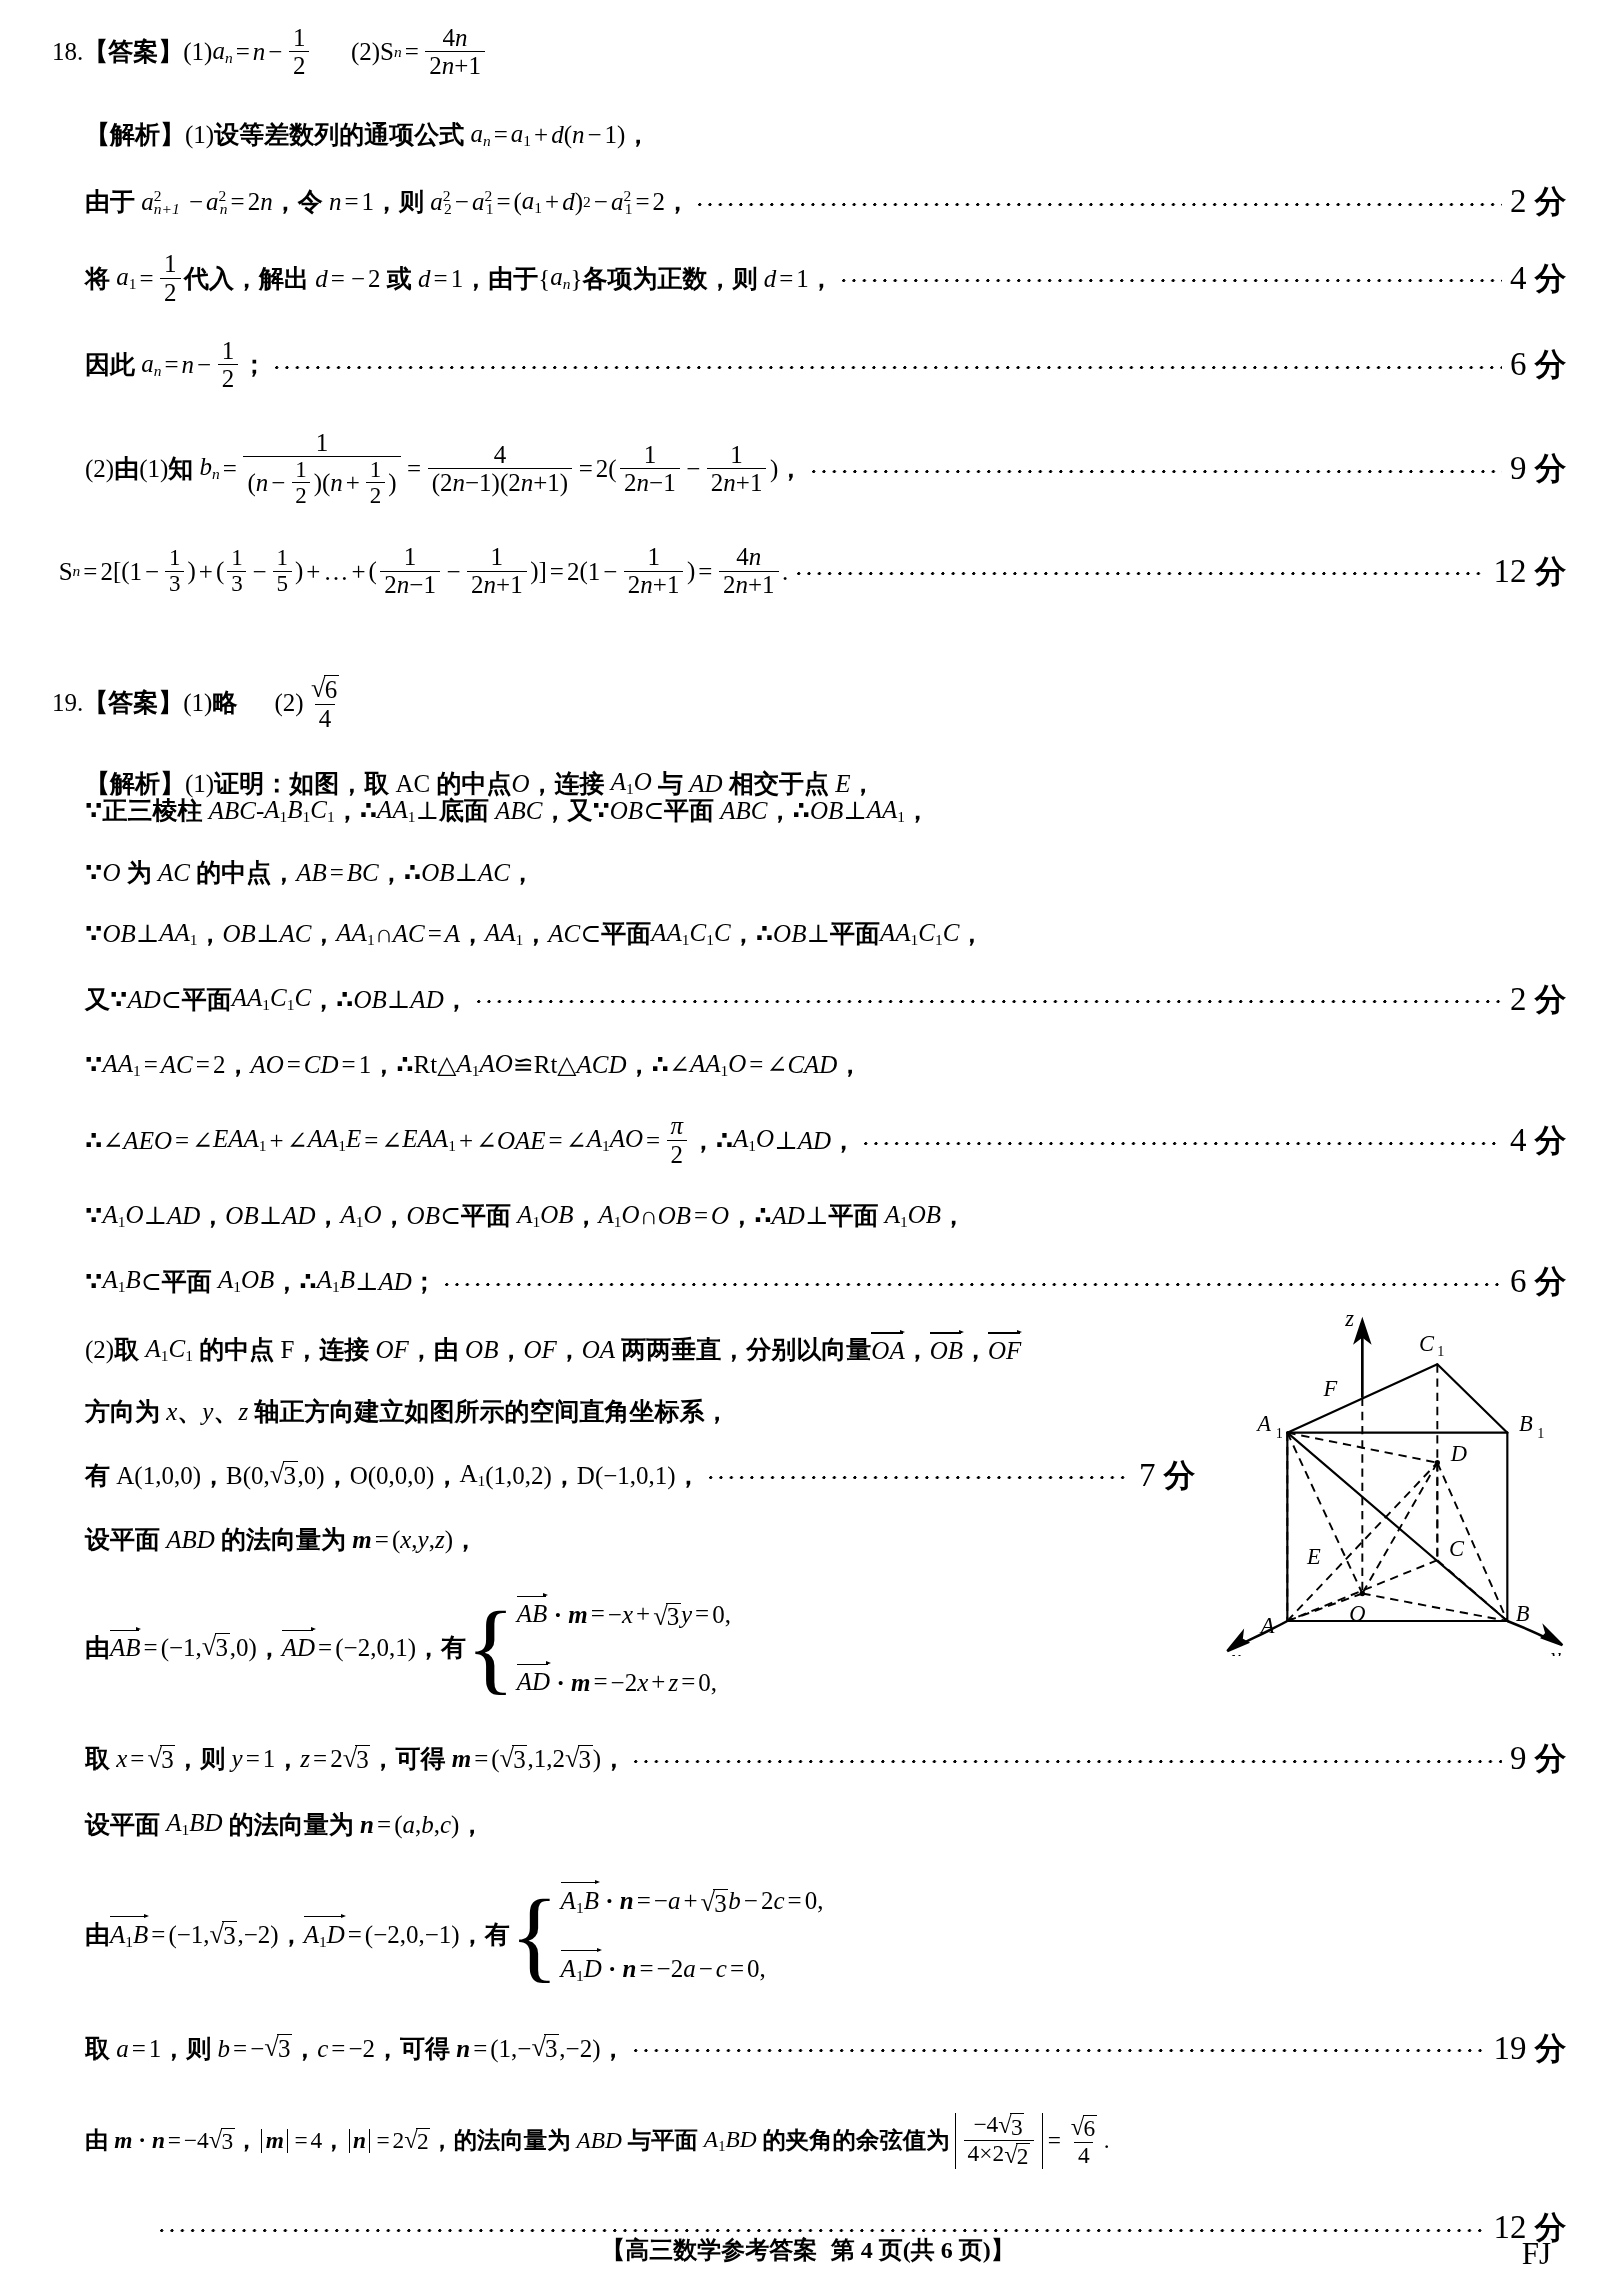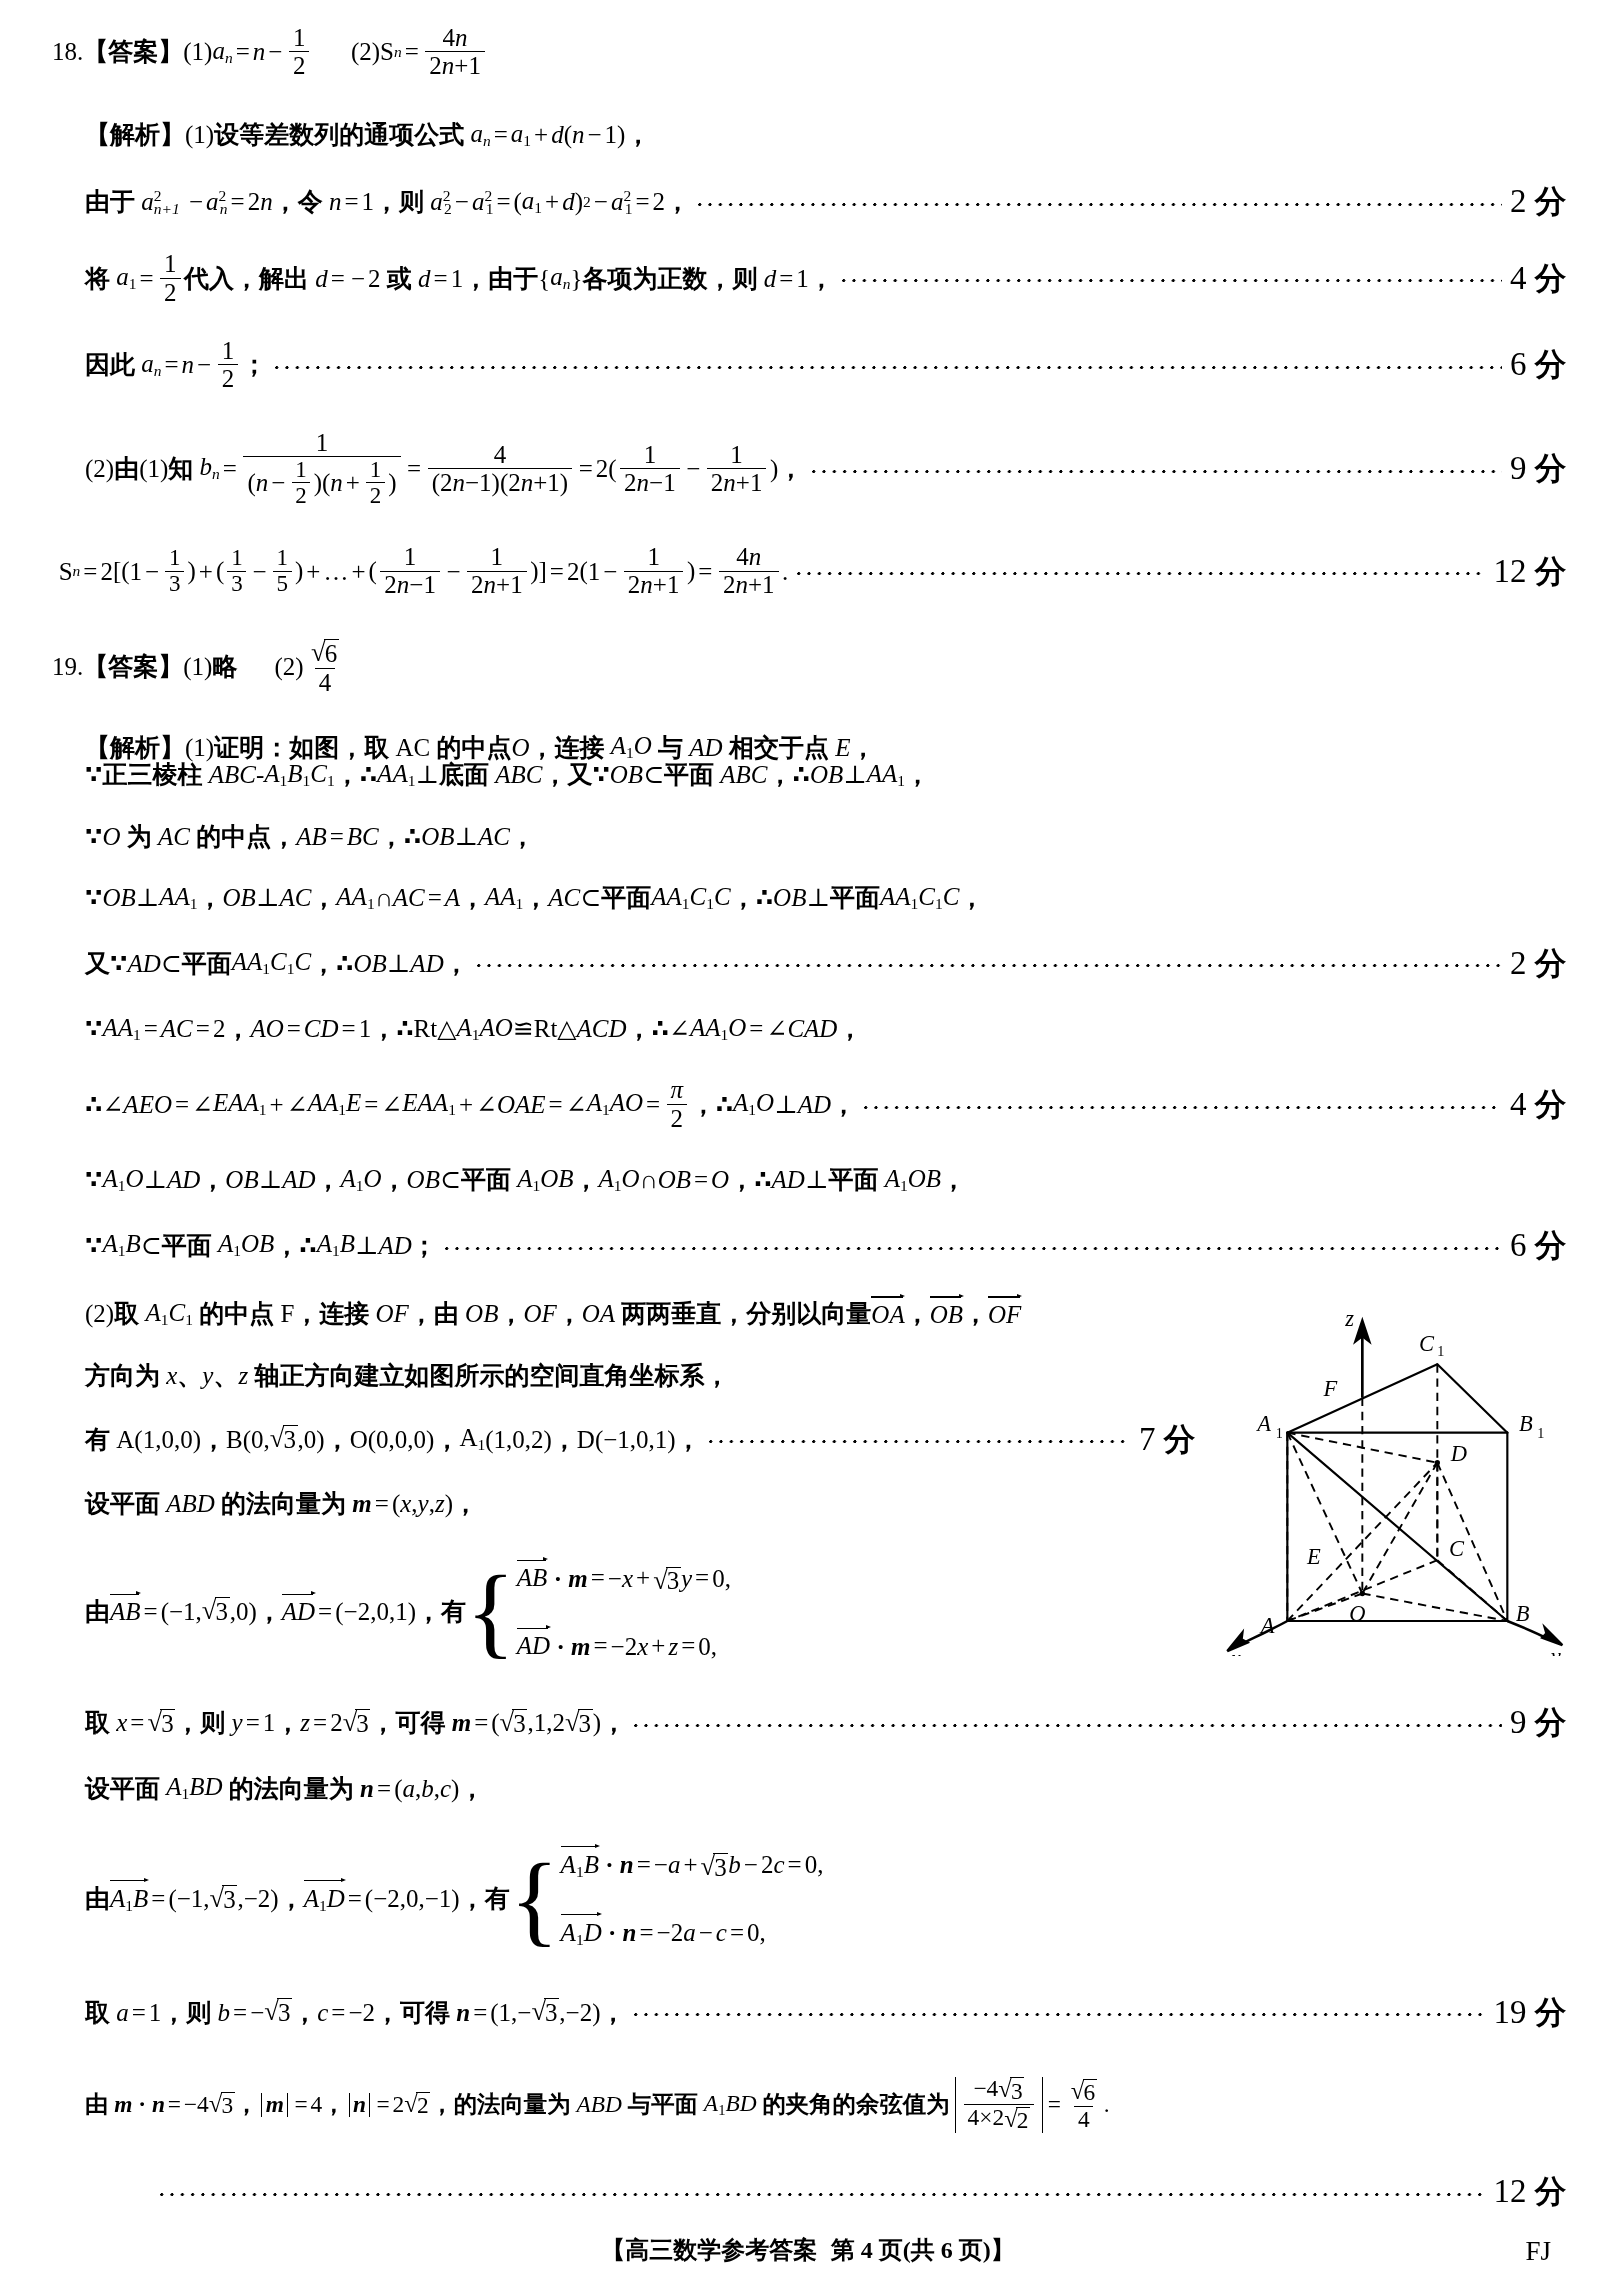--- a/index.html
+++ b/index.html
@@ -72,21 +72,21 @@
   .figure{position:absolute;left:1214px;top:1306px;width:350px;height:350px;}
   .figure svg{display:block;}
   .flab{font-family:"Liberation Serif","DejaVu Serif",serif;font-style:italic;font-size:27px;}
   .flabs{font-family:"Liberation Serif","DejaVu Serif",serif;font-style:normal;font-size:17px;}
 
   
   .footer{position:absolute;left:0;right:0;bottom:28px;height:33px;}
   .foot-center{position:absolute;left:0;right:0;text-align:center;
       font-family:"DejaVu Sans","Liberation Sans",sans-serif;font-weight:bold;font-size:24px;}
   .foot-center .pg{font-family:"Liberation Serif",serif;font-weight:bold;}
-  .foot-right{position:absolute;right:65px;top:1.7px;font-size:27px;}
+  .foot-right{position:absolute;right:65px;top:1.7px;font-size:31px;}
 </style>
 </head>
 <body>
 
 <div class="page">
 
   <div class="body-col">
 
     <div class="ln row" style="margin-top:5px;">
       <span>18.</span>
@@ -213,21 +213,21 @@
             <span class="num">1</span>
             <span class="den">2<span class="ital">n</span>+1</span>
           </span><span class="pr big1">)</span></span><span class="op">=</span><span class="frac">
           <span class="num">4<span class="ital">n</span></span>
           <span class="den">2<span class="ital">n</span>+1</span>
         </span>.
       <span class="fill"></span>
       <span class="score"><span>12</span>&nbsp;<span class="han">分</span></span>
     </div>
 
-    <div class="ln row" style="margin-top:40px;">
+    <div class="ln row" style="margin-top:76px;">
       <span>19.</span>
         <span class="hanb">【答案】</span>
         <span class="up">(1)</span>
         <span class="han">略</span>
       <span style="width:37px"></span>
       <span class="up">(2)</span>
         <span class="frac">
           <span class="num"><span class="rad">
               <span class="sign">√</span>
               <span class="rbody">6</span>

